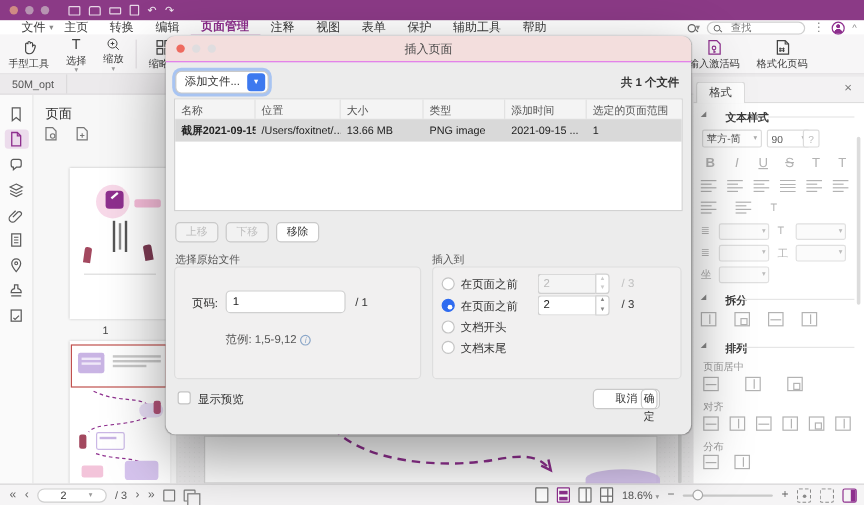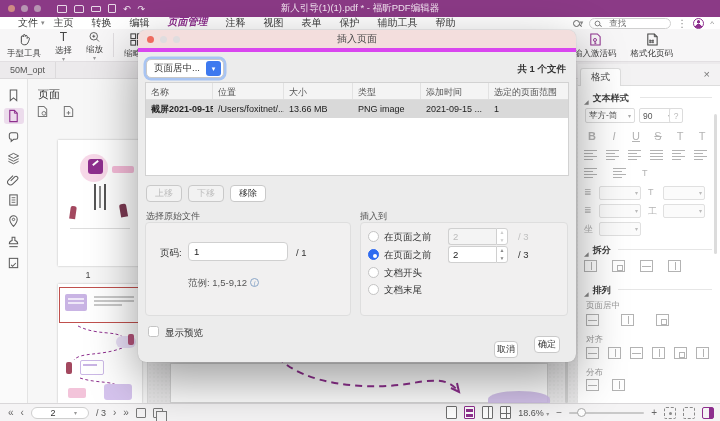--- a/index.html
+++ b/index.html
@@ -14,21 +14,21 @@
   .traffic { margin-left:8px; display:flex; align-items:center; }
   .wicons { display:flex; gap:7px; margin-left:10px; align-items:center; }
   .wicon { width:10px; height:8px; border:1px solid rgba(255,255,255,.8); border-radius:1px; display:inline-block; }
   .wglyph { color:rgba(255,255,255,.88); font-size:9px; line-height:8px; }
   .win-title { position:absolute; left:0; right:0; text-align:center; color:#f3e4f1; font-size:9.5px; pointer-events:none; }
 
   
   .menubar { position:absolute; left:0; top:17px; width:720px; height:12px; background:#fff; display:flex; align-items:center; font-size:10px; color:#3b3b3b; }
   .menu-item { padding:0 9px; white-space:nowrap; }
   .menu-item.first { padding-left:18px;text-align:right; }
-  .menu-item.active { color:#8e2f8e; font-weight:bold; border-bottom:2px solid #8e2f8e;font-style:italic; }
+  .menu-item.active { color:#8e2f8e; font-weight:bold; border-bottom:2px solid #8e2f8e; }
   .menu-caret { font-size:7px; color:#888; margin-left:-6px; }
   .menu-right { position:absolute; right:6px; top:0; height:12px; display:flex; align-items:center; gap:6px; }
   .mag { width:7px; height:7px; border:1.2px solid #666; border-radius:50%; position:relative; display:inline-block; }
   .mag::after { content:""; position:absolute; width:3px; height:1.2px; background:#666; transform:rotate(45deg); right:-3px; bottom:-1px; }
   .searchbox { width:82px; height:11px; border:1px solid #cfcfcf; border-radius:6px; background:#fff; display:flex; align-items:center; padding:0 4px; gap:8px; }
   .searchbox input { border:none; outline:none; width:55px; font-size:8.5px; color:#888; background:transparent; font-family:inherit; }
   .avatar { width:11px; height:11px; border:1.2px solid #8e2f8e; border-radius:50%;
     background: radial-gradient(circle at 50% 32%, #8e2f8e 0 1.4px, transparent 1.9px),
                 radial-gradient(circle at 50% 95%, #8e2f8e 0 3.2px, transparent 3.7px); }
 
@@ -64,21 +64,21 @@
     background-image:radial-gradient(#dedede .6px, transparent .8px); background-size:4px 4px; }
   .page { position:absolute; left:22px; top:284px; width:378px; height:40px; background:#fff; border:1px solid #d6d6d6; }
   .canvas-scroll { position:absolute; right:10px; top:280px; width:3px; height:44px; background:#cfcfcf; border-radius:2px; }
 
   
   .fpanel { position:absolute; left:578px; top:64px; width:142px; height:339px; background:#f3f2f3; }
   .fp-head { position:absolute; left:0; top:0; width:142px; height:22px; border-bottom:1px solid #ddd; background:#f3f2f3; }
   .fp-tab { position:absolute; left:2px; top:4px; padding:2px 10px; background:#fff; border:1px solid #ddd; border-bottom:none; border-radius:3px 3px 0 0; font-size:9.5px; color:#444; }
   .fp-close { position:absolute; right:10px; top:4px; color:#777; font-size:11px; }
   .fp-body { position:absolute; left:0; top:22px; width:142px; height:317px; background:#fff; }
-  .sec-head { position:absolute; display:flex; align-items:flex-end; gap:4px; font-size:9px; color:#3a3a3a; font-weight:bold; }
+  .sec-head { position:absolute; display:flex; align-items:flex-start; gap:16px; font-size:9px; color:#3a3a3a; font-weight:bold; }
   .sec-tri { font-size:6px; color:#888; }
   .sec-rule { height:1px; background:#e6e6e6; position:absolute; }
   .fsel { position:absolute; height:15px; border:1px solid #dcdcdc; border-radius:2px; background:#fff; font-size:8.5px; color:#555; display:flex; align-items:center; justify-content:space-between; padding:0 3px; }
   .fsel .cdown { font-size:6px; color:#aaa; }
   .stybtn { font-size:11px; color:#b3b3b3; width:18px; text-align:center; display:inline-block; }
   .bars { width:13px; height:10px; background:repeating-linear-gradient(to bottom,#b3b3b3 0 1px,transparent 1px 3px); display:inline-block; }
   .bars.short { background:
      linear-gradient(#b3b3b3 0 0) 0 0/13px 1px no-repeat,
      linear-gradient(#b3b3b3 0 0) 0 3px/9px 1px no-repeat,
      linear-gradient(#b3b3b3 0 0) 0 6px/13px 1px no-repeat,
@@ -107,21 +107,21 @@
   .lay.quad { background:linear-gradient(#6f6f6f 0 0) 5px 0/1px 13px no-repeat, linear-gradient(#6f6f6f 0 0) 0 5.5px/11px 1px no-repeat,#fff; }
   .slider { width:75px; height:2px; background:#c9c9c9; border-radius:1px; position:relative; }
   .knob { position:absolute; left:8px; top:-4px; width:9px; height:9px; background:#fff; border:1px solid #aaa; border-radius:50%; }
   .fit { width:12px; height:12px; border:1px dashed #8a8a8a; border-radius:2px; position:relative; display:inline-block; }
   .fit.dot::after { content:""; position:absolute; left:4px; top:4px; width:3px; height:3px; border-radius:50%; background:#8a8a8a; }
   .fit.panelr { border:1px solid #8e2f8e; }
   .fit.panelr::after { content:""; position:absolute; right:0; top:0; width:4px; height:10px; background:#8e2f8e; }
 
   
   .dialog { position:absolute; left:138px; top:30px; width:438px; height:332px; border-radius:8px; background:#ececec; box-shadow:0 18px 50px rgba(0,0,0,.4), 0 0 1px rgba(0,0,0,.3); z-index:50; }
-  .dlg-titlebar { position:absolute; left:0; top:0; width:438px; height:22px; background:#f3dedd; border-bottom:4px solid #d946ef; border-radius:8px 8px 0 0; display:flex; align-items:center; }
+  .dlg-titlebar { position:absolute; left:0; top:0; width:438px; height:22px; background:#f3dedd; border-bottom:1px solid #d946ef; border-radius:8px 8px 0 0; display:flex; align-items:center; }
   .dlg-title { position:absolute; left:0; right:0; text-align:center; font-size:10px; color:#4a4a4a; }
   .addfile { position:absolute; left:8px; top:29px; height:19px; display:flex; align-items:center; background:#fff; border:1px solid #c9c9c9; border-radius:5px; box-shadow:0 0 0 2.5px #a8c4f2; padding-left:7px; font-size:9.5px; }
   .addfile .dd { width:15px; height:15px; background:#3d79ef; border-radius:3px; margin:0 2px 0 6px; color:#fff; font-size:7px; text-align:center; line-height:15px; }
   .filecount { position:absolute; right:10px; top:33px; font-size:9.5px; color:#333; font-weight:bold; }
   .ftable { position:absolute; left:7px; top:52px; width:424px; height:94px; background:#fff; border:1px solid #d2d2d2; }
   .thead { display:flex; height:17px; background:#f4f4f4; border-bottom:1px solid #ddd; }
   .th { font-size:9px; color:#555; padding:3px 0 0 5px; border-right:1px solid #e2e2e2; overflow:hidden; white-space:nowrap; }
   .trow { display:flex; height:18px; background:#d9d9d9; align-items:center; }
   .td { font-size:9px; color:#222; padding-left:5px; overflow:hidden; white-space:nowrap; }
   .dbtn { position:absolute; height:17px; background:#fff; border:1px solid #c9c9c9; border-radius:4px; font-size:9px; color:#333; text-align:center; line-height:15px; }
@@ -156,21 +156,20 @@
       <span class="tl" style="background:#b794b2"></span>
     </div>
     <div class="wicons">
       <span class="wicon"></span>
       <span class="wicon" style="border-radius:2px 2px 1px 1px"></span>
       <span class="wicon" style="height:6px"></span>
       <span class="wicon" style="width:8px;height:9px"></span>
       <span class="wglyph">↶</span>
       <span class="wglyph">↷</span>
     </div>
-    <div class="win-title">新人引导(1)(1).pdf * - 福昕PDF编辑器</div>
   </div>
 
   <div class="menubar">
     <span class="menu-item first">文件</span>
     <span class="menu-caret">▾</span>
     <span class="menu-item">主页</span>
     <span class="menu-item">转换</span>
     <span class="menu-item">编辑</span>
     <span class="menu-item active">页面管理</span>
     <span class="menu-item">注释</span>
@@ -506,21 +505,21 @@
     <div class="dlg-titlebar">
       <div class="traffic" style="margin-left:9px">
         <span class="tl" style="background:#ee6a5f"></span>
         <span class="tl" style="background:#dfdddf"></span>
         <span class="tl" style="background:#dfdddf"></span>
       </div>
       <div class="dlg-title">插入页面</div>
     </div>
 
     <div class="addfile">
-      <span>页面居中...</span>
+      <span>添加文件...</span>
       <span class="dd"><span>▾</span></span>
     </div>
     <div class="filecount">共 1 个文件</div>
 
     <div class="ftable">
       <div class="thead">
         <span class="th" style="width:67px">名称</span>
         <span class="th" style="width:71px">位置</span>
         <span class="th" style="width:69px">大小</span>
         <span class="th" style="width:68px">类型</span>
@@ -576,17 +575,17 @@
     <div class="ratio" style="left:380px;top:219px">/ 3</div>
 
     <span class="radio" style="left:230px;top:237px"></span>
     <div class="fld-label" style="left:246px;top:237px">文档开头</div>
 
     <span class="radio" style="left:230px;top:254px"></span>
     <div class="fld-label" style="left:246px;top:254px">文档末尾</div>
 
     <span class="chk" style="left:10px;top:296px"></span>
     <div class="fld-label" style="left:27px;top:297px">显示预览</div>
-    <div class="dbtn" style="left:356px;top:311px;width:24px">取消</div>
-    <div class="dbtn" style="left:396px;top:306px;width:26px">确定</div>
+    <div class="dbtn" style="left:356px;top:294px;width:56px">取消</div>
+    <div class="dbtn" style="left:396px;top:294px;width:14px">确定</div>
   </div>
 
 </div>
 
 </body></html>

